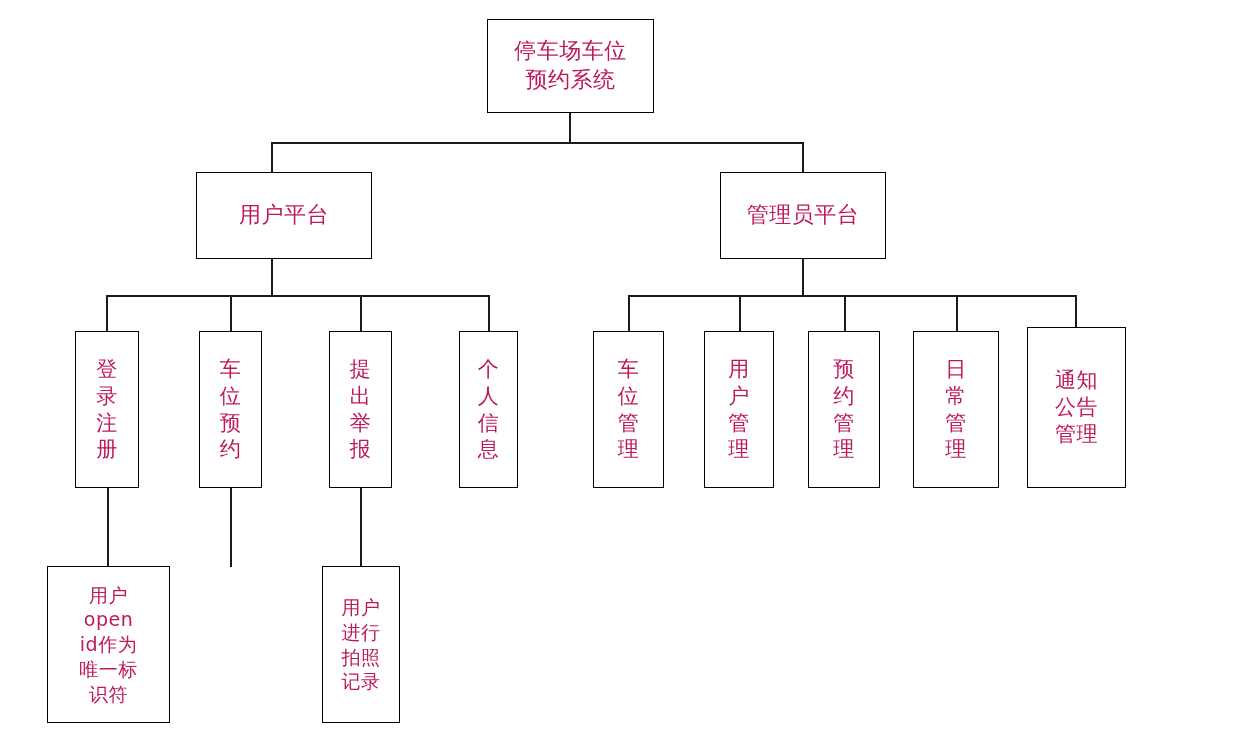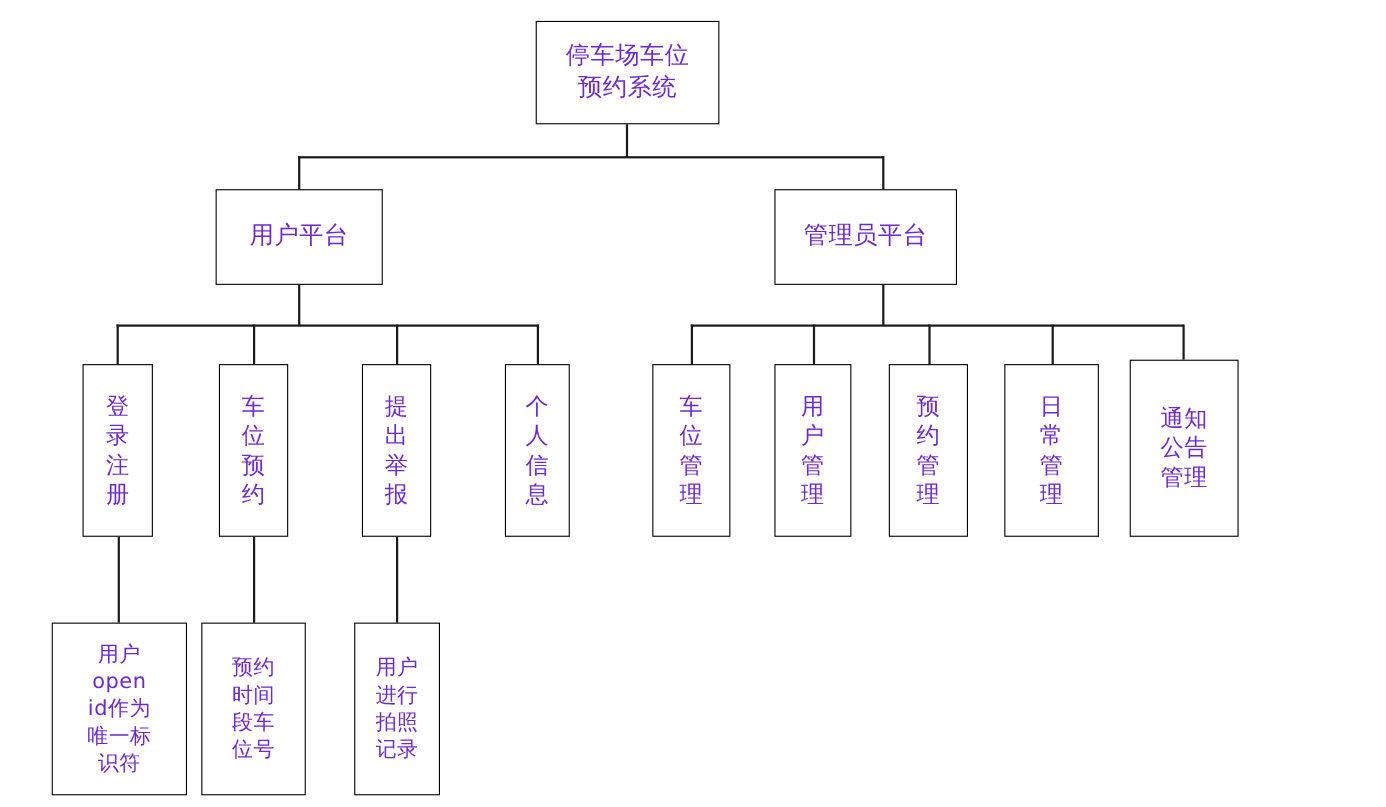--- a/index.html
+++ b/index.html
@@ -21,34 +21,34 @@
   .node {
     position: absolute;
     box-sizing: border-box;
     border: 1.6px solid #000000;
     background: #ffffff;
     display: flex;
     align-items: center;
     justify-content: center;
     text-align: center;
     line-height: 1.30;
-    color: #6d28d9;
+    color: #be185d;
     z-index: 2;
   }
   .node .label {
     display: block;
     white-space: pre-line;
     letter-spacing: 0.5px;
   }
   
   .n-root { left: 487px; top: 19px; width: 167px; height: 94px; font-size: 22px; }
   
   .n-l2 { height: 87px; font-size: 22px; }
-  .n-user-platform  { left: 196px; top: 172px; width: 152px; text-align: right; }
-  .n-admin-platform { left: 704px; top: 172px; width: 166px; }
+  .n-user-platform  { left: 196px; top: 172px; width: 176px; text-align: right; }
+  .n-admin-platform { left: 720px; top: 172px; width: 166px; }
   
   .n-l3 { top: 331px; height: 157px; font-size: 21px; }
   .n-vert .label { line-height: 1.28; }
   .n-login     { left: 75px;  width: 64px; }
   .n-reserve   { left: 199px; width: 63px; }
   .n-report    { left: 329px; width: 63px; }
   .n-profile   { left: 459px; width: 59px; }
   .n-spot-mgmt { left: 593px; width: 71px; }
   .n-user-mgmt { left: 704px; width: 70px; }
   .n-resv-mgmt { left: 808px; width: 72px; }
@@ -170,26 +170,20 @@
 管理</span>
   </div>
 
   <div class="node n-leaf n-leaf-openid">
     <span class="label">用户
 open
 id作为
 唯一标
 识符</span>
   </div>
-  <div class="node n-leaf n-leaf-time">
-    <span class="label">预约
-时间
-段车
-位号</span>
-  </div>
   <div class="node n-leaf n-leaf-photo">
     <span class="label">用户
 进行
 拍照
 记录</span>
   </div>
 
 </div>
 
 </body></html>

